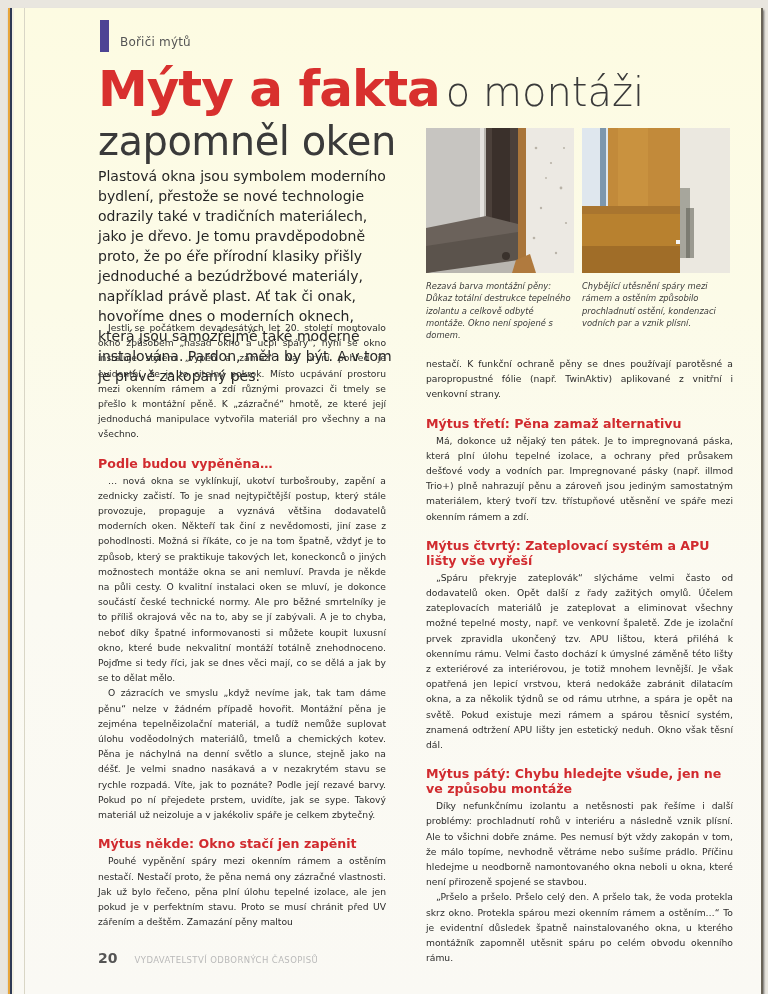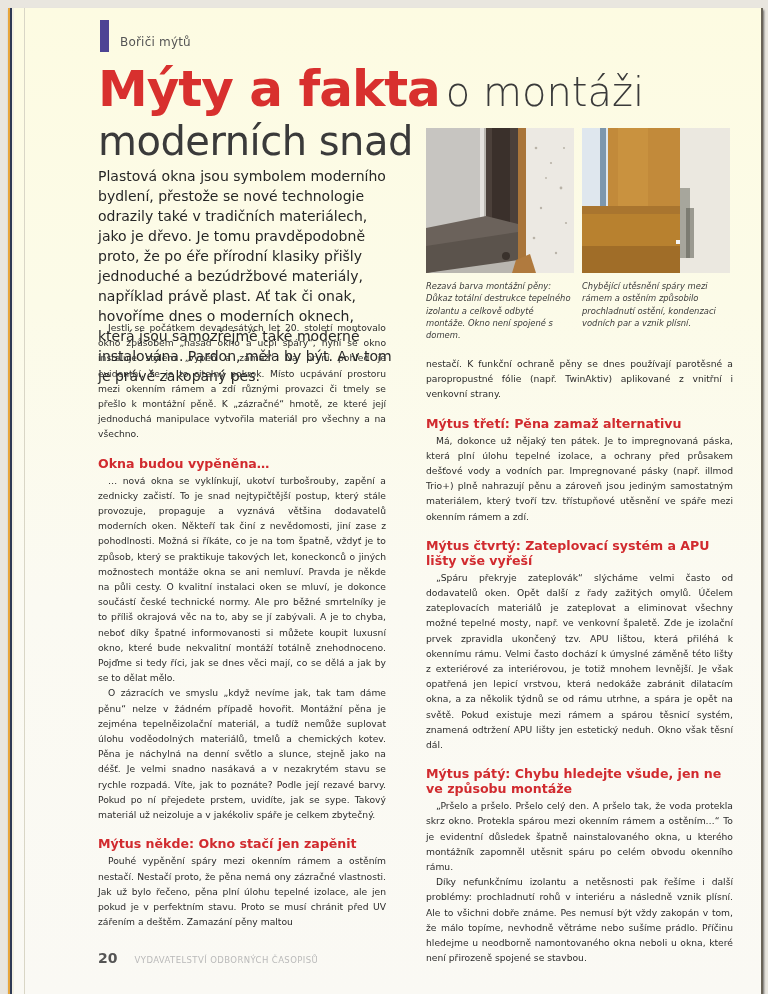--- a/index.html
+++ b/index.html
@@ -63,21 +63,21 @@
   <div class="spine"></div>
   <div class="spine-thin"></div>
   <div class="right-edge"></div>
 
   <div class="kicker-bar"></div>
   <div class="kicker">Bořiči mýtů</div>
 
   <div class="title-line1">
     <span class="title-red">Mýty a fakta</span><span class="title-grey">o montáži</span>
   </div>
-  <div class="title-line2">moderních snad</div>
+  <div class="title-line2">zapomněl oken</div>
 
   <div class="lead">Plastová okna jsou symbolem moderního bydlení, přestože se nové technologie odrazily také v tradičních materiálech, jako je dřevo. Je tomu pravděpodobně proto, že po éře přírodní klasiky přišly jednoduché a bezúdržbové materiály, například právě plast. Ať tak či onak, hovoříme dnes o moderních oknech, která jsou samozřejmě také moderně instalována. Pardon, měla by být. A v tom je právě zakopaný pes.</div>
 
   <div class="photos">
     <div class="photo photo1">
       <svg width="148" height="145" viewBox="0 0 148 145">
         <rect x="0" y="0" width="148" height="145" fill="#b9b6b0"></rect>
         <rect x="0" y="0" width="58" height="100" fill="#c7c5c1"></rect>
         <rect x="54" y="0" width="4" height="100" fill="#e4e2de"></rect>
         <rect x="60" y="0" width="32" height="120" fill="#4b403a"></rect>
@@ -120,40 +120,40 @@
   </div>
 
   <div class="captions">
     <div class="caption c1">Rezavá barva montážní pěny: Důkaz totální destrukce tepelného izolantu a celkově odbyté montáže. Okno není spojené s domem.</div>
     <div class="caption c2">Chybějící utěsnění spáry mezi rámem a ostěním způsobilo prochladnutí ostění, kondenzaci vodních par a vznik plísní.</div>
   </div>
 
   <div class="col-left">
     <p class="body-p">Jestli se počátkem devadesátých let 20. století montovalo okno způsobem „nasaď okno a ucpi spáry“, nyní se okno instaluje stylem „vypěň a zamaž“. Na první pohled je evidentní, že je to citelný pokrok. Místo ucpávání prostoru mezi okenním rámem a zdí různými provazci či tmely se přešlo k montážní pěně. K „zázračné“ hmotě, ze které její jednoduchá manipulace vytvořila materiál pro všechny a na všechno.</p>
 
-    <h3>Okna budou vypěněna…</h3>
+    <h3>Podle budou vypěněna…</h3>
     <p class="body-p">… nová okna se vyklínkují, ukotví turbošrouby, zapění a zednicky začistí. To je snad nejtypičtější postup, který stále provozuje, propaguje a vyznává většina dodavatelů moderních oken. Někteří tak činí z nevědomosti, jiní zase z pohodlnosti. Možná si říkáte, co je na tom špatně, vždyť je to způsob, který se praktikuje takových let, koneckonců o jiných možnostech montáže okna se ani nemluví. Pravda je někde na půli cesty. O kvalitní instalaci oken se mluví, je dokonce součástí české technické normy. Ale pro běžné smrtelníky je to příliš okrajová věc na to, aby se jí zabývali. A je to chyba, neboť díky špatné informovanosti si můžete koupit luxusní okno, které bude nekvalitní montáží totálně znehodnoceno. Pojďme si tedy říci, jak se dnes věci mají, co se dělá a jak by se to dělat mělo.</p>
 
     <p class="body-p">O zázracích ve smyslu „když nevíme jak, tak tam dáme pěnu“ nelze v žádném případě hovořit. Montážní pěna je zejména tepelněizolační materiál, a tudíž nemůže suplovat úlohu voděodolných materiálů, tmelů a chemických kotev. Pěna je náchylná na denní světlo a slunce, stejně jako na déšť. Je velmi snadno nasákavá a v nezakrytém stavu se rychle rozpadá. Víte, jak to poznáte? Podle její rezavé barvy. Pokud po ní přejedete prstem, uvidíte, jak se sype. Takový materiál už neizoluje a v jakékoliv spáře je celkem zbytečný.</p>
 
     <h3>Mýtus někde: Okno stačí jen zapěnit</h3>
     <p class="body-p">Pouhé vypěnění spáry mezi okenním rámem a ostěním nestačí. Nestačí proto, že pěna nemá ony zázračné vlastnosti. Jak už bylo řečeno, pěna plní úlohu tepelné izolace, ale jen pokud je v perfektním stavu. Proto se musí chránit před UV zářením a deštěm. Zamazání pěny maltou</p>
   </div>
 
   <div class="col-right">
     <p class="body-p noindent">nestačí. K funkční ochraně pěny se dnes používají parotěsné a paropropustné fólie (např. TwinAktiv) aplikované z vnitřní i venkovní strany.</p>
 
     <h3>Mýtus třetí: Pěna zamaž alternativu</h3>
     <p class="body-p">Má, dokonce už nějaký ten pátek. Je to impregnovaná páska, která plní úlohu tepelné izolace, a ochrany před průsakem dešťové vody a vodních par. Impregnované pásky (např. illmod Trio+) plně nahrazují pěnu a zároveň jsou jediným samostatným materiálem, který tvoří tzv. třístupňové utěsnění ve spáře mezi okenním rámem a zdí.</p>
 
     <h3>Mýtus čtvrtý: Zateplovací systém a APU lišty vše vyřeší</h3>
     <p class="body-p">„Spáru překryje zateplovák“ slýcháme velmi často od dodavatelů oken. Opět další z řady zažitých omylů. Účelem zateplovacích materiálů je zateplovat a eliminovat všechny možné tepelné mosty, např. ve venkovní špaletě. Zde je izolační prvek zpravidla ukončený tzv. APU lištou, která přiléhá k okennímu rámu. Velmi často dochází k úmyslné záměně této lišty z exteriérové za interiérovou, je totiž mnohem levnější. Je však opatřená jen lepicí vrstvou, která nedokáže zabránit dilatacím okna, a za několik týdnů se od rámu utrhne, a spára je opět na světě. Pokud existuje mezi rámem a spárou těsnicí systém, znamená odtržení APU lišty jen estetický neduh. Okno však těsní dál.</p>
 
     <h3>Mýtus pátý: Chybu hledejte všude, jen ne ve způsobu montáže</h3>
+    <p class="body-p">Díky nefunkčnímu izolantu a netěsnosti pak řešíme i další problémy: prochladnutí rohů v interiéru a následně vznik plísní. Ale to všichni dobře známe. Pes nemusí být vždy zakopán v tom, že málo topíme, nevhodně větráme nebo sušíme prádlo. Příčinu hledejme u neodborně namontovaného okna neboli u okna, které není přirozeně spojené se stavbou.</p>
     <p class="body-p">„Pršelo a pršelo. Pršelo celý den. A pršelo tak, že voda protekla skrz okno. Protekla spárou mezi okenním rámem a ostěním…“ To je evidentní důsledek špatně nainstalovaného okna, u kterého montážník zapomněl utěsnit spáru po celém obvodu okenního rámu.</p>
-    <p class="body-p">Díky nefunkčnímu izolantu a netěsnosti pak řešíme i další problémy: prochladnutí rohů v interiéru a následně vznik plísní. Ale to všichni dobře známe. Pes nemusí být vždy zakopán v tom, že málo topíme, nevhodně větráme nebo sušíme prádlo. Příčinu hledejme u neodborně namontovaného okna neboli u okna, které není přirozeně spojené se stavbou.</p>
   </div>
 
   <div class="footer">
     <span class="page-num">20</span>
     <span class="publisher">VYDAVATELSTVÍ ODBORNÝCH ČASOPISŮ</span>
   </div>
 </div>
 
 </body></html>

